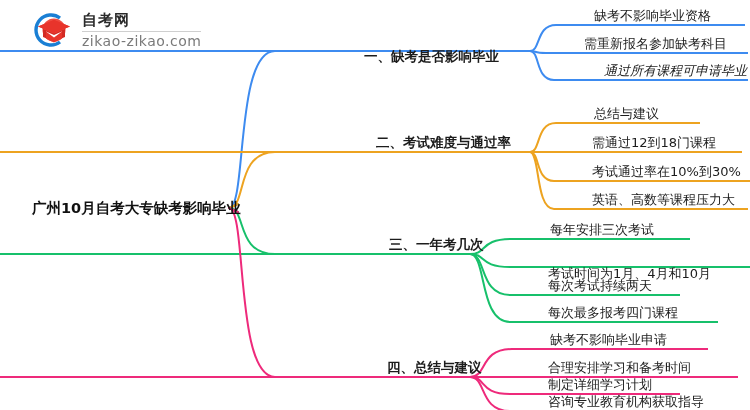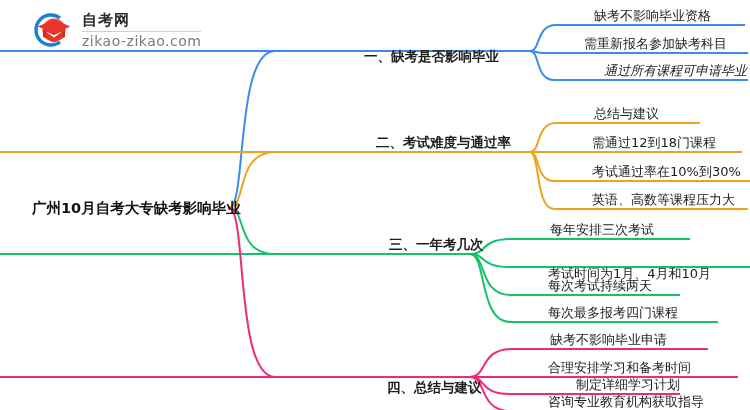--- a/index.html
+++ b/index.html
@@ -123,18 +123,18 @@
     <div class="node branch-node" style="left: 352px; top: 136px;">二、考试难度与通过率</div>
     <div class="node leaf-node" style="left: 570px; top: 107px;">总结与建议</div>
     <div class="node leaf-node" style="left: 568px; top: 136px;">需通过12到18门课程</div>
     <div class="node leaf-node" style="left: 568px; top: 165px;">考试通过率在10%到30%</div>
     <div class="node leaf-node" style="left: 568px; top: 193px;">英语、高数等课程压力大</div>
     <div class="node branch-node" style="left: 365px; top: 238px;">三、一年考几次</div>
     <div class="node leaf-node" style="left: 526px; top: 223px;">每年安排三次考试</div>
     <div class="node leaf-node" style="left: 524px; top: 251px; margin-top: 16px;">考试时间为1月、4月和10月</div>
     <div class="node leaf-node" style="left: 524px; top: 279px;">每次考试持续两天</div>
     <div class="node leaf-node" style="left: 524px; top: 306px;">每次最多报考四门课程</div>
-    <div class="node branch-node" style="left: 363px; top: 381px; text-align: right;">四、总结与建议</div>
+    <div class="node branch-node" style="left: 363px; top: 361px; text-align: right;">四、总结与建议</div>
     <div class="node leaf-node" style="left: 526px; top: 333px;">缺考不影响毕业申请</div>
     <div class="node leaf-node" style="left: 524px; top: 361px;">合理安排学习和备考时间</div>
-    <div class="node leaf-node" style="left: 552px; top: 378px;">制定详细学习计划</div>
+    <div class="node leaf-node" style="left: 524px; top: 378px;">制定详细学习计划</div>
     <div class="node leaf-node" style="left: 524px; top: 395px;">咨询专业教育机构获取指导</div>
   </div>
 
 </body></html>

